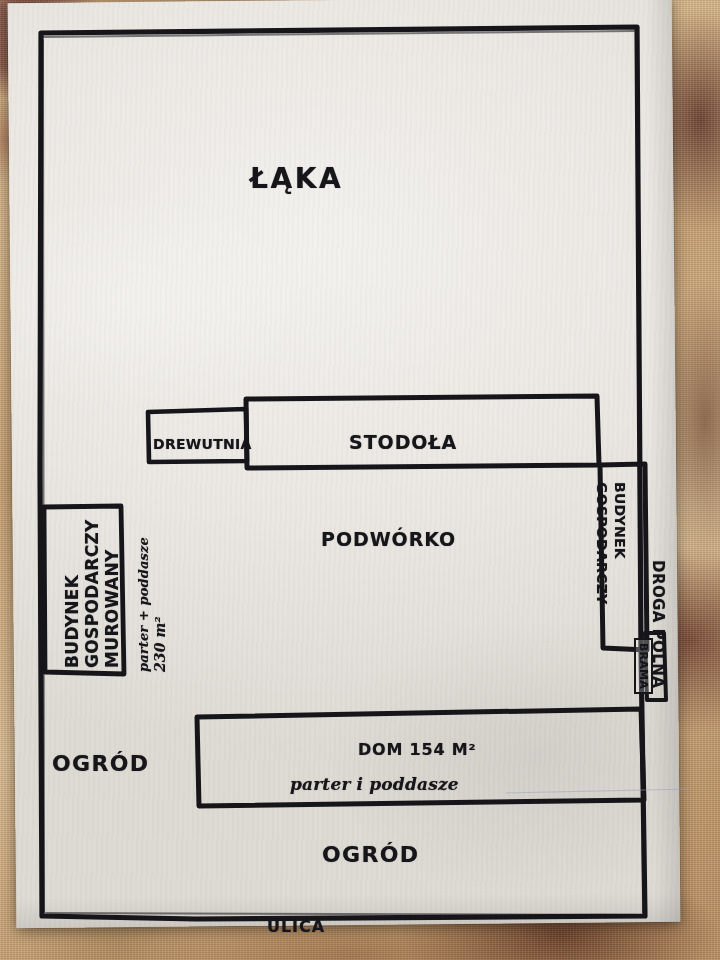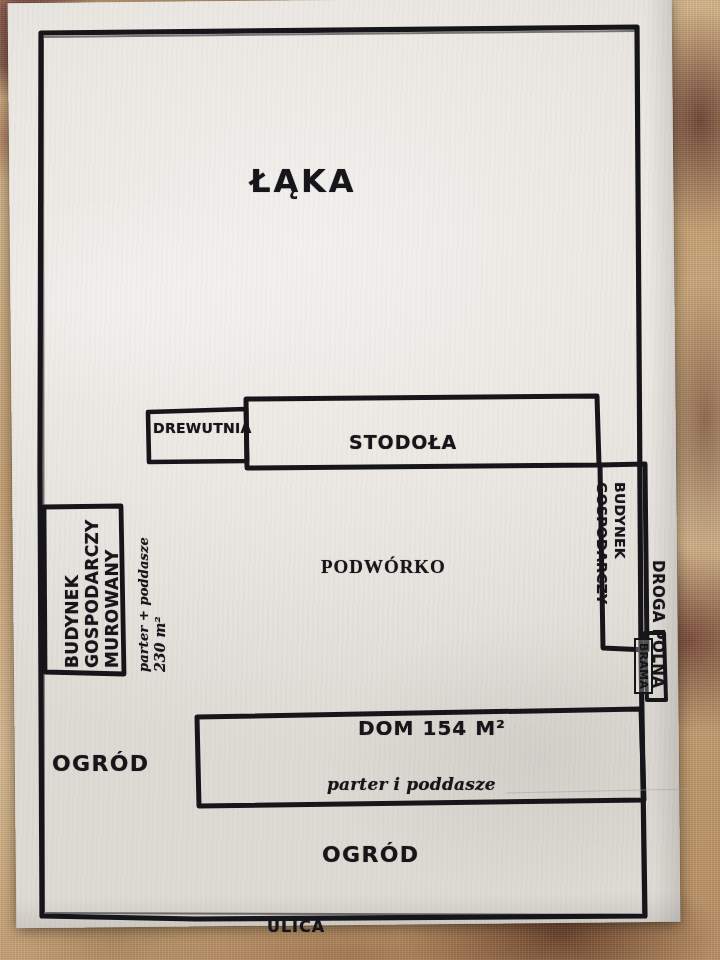--- a/index.html
+++ b/index.html
@@ -81,28 +81,28 @@
   .lbl.caps{ text-transform:uppercase; }
   .lbl.cursive{
     font-family:"DejaVu Serif",serif;
     font-weight:700;
     font-style:italic;
     letter-spacing:.01em;
   }
   .rot90{ transform:rotate(-90deg); transform-origin:0 0; }
   .rot90cw{ transform:rotate(90deg); transform-origin:0 0; }
 
-  #l-laka      { left:250px; top:162px; font-size:32px; letter-spacing:.09em;text-align:right; }
-  #l-drewutnia { left:153px; top:420px; font-size:14px; letter-spacing:.02em; }
+  #l-laka      { left:250px; top:162px; font-size:28px; letter-spacing:.09em;text-align:right; }
+  #l-drewutnia { left:153px; top:436px; font-size:14px; letter-spacing:.02em; }
   #l-stodola   { left:349px; top:431px; font-size:19px; letter-spacing:.05em; }
-  #l-podworko  { left:321px; top:556px; font-size:19px; letter-spacing:.05em;font-family:Liberation Serif, serif; }
+  #l-podworko  { left:321px; top:528px; font-size:19px; letter-spacing:.05em; }
   #l-ogrod-1   { left:52px;  top:751px; font-size:22px; letter-spacing:.06em; }
   #l-ogrod-2   { left:322px; top:842px; font-size:22px; letter-spacing:.06em; }
-  #l-dom       { left:358px; top:716px; font-size:20px; letter-spacing:.05em; }
-  #l-dom-sub   { left:290px; top:774px; font-size:17px;margin-left:37px; }
+  #l-dom       { left:358px; top:740px; font-size:16px; letter-spacing:.05em; }
+  #l-dom-sub   { left:290px; top:774px; font-size:17px; }
   #l-ulica     { left:267px; top:917px; font-size:16px; letter-spacing:.06em; }
 
   #l-budynek-murowany{
     left:62px; top:668px; font-size:17px; line-height:1.18; letter-spacing:.02em;
   }
   #l-budynek-murowany .l2{ display:block; }
 
   #l-parter230{
     left:136px; top:672px; font-size:13px; line-height:1.25; letter-spacing:.01em;
   }

